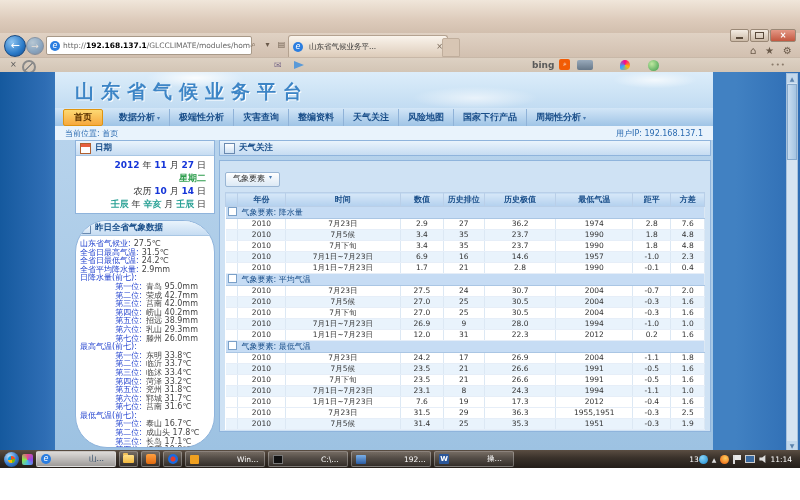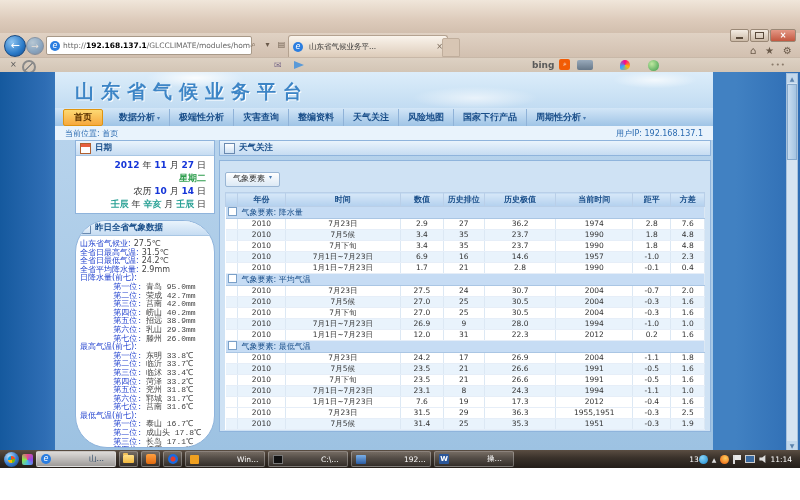--- a/index.html
+++ b/index.html
@@ -98,21 +98,21 @@
   .seg-num{color:#1535d8;font-weight:bold;}
   .seg-txt{color:#333;}
   .seg-wk{color:#2f9e4e;font-weight:bold;}
   .seg-gz{color:#27a094;font-weight:bold;}
   .weather-panel{margin-top:6px;height:226px;overflow:hidden;border-radius:32px;}
   .weather-body{padding:4px 4px 0 4px;font-size:8px;line-height:8.6px;}
   .stat-line{display:flex;white-space:nowrap;}
   .stat-line .lbl{color:#2343cf;}
   .stat-line .val{color:#444;margin-left:3px;}
   .sec-title{color:#2343cf;white-space:nowrap;}
-  .rank-line{display:flex;padding-left:30px;white-space:nowrap;font-family:Liberation Mono, monospace;}
+  .rank-line{display:flex;padding-left:30px;white-space:nowrap;}
   .rank-line .rank{color:#2343cf;width:32px;text-align:right;flex:none;}
   .rank-line .rval{color:#444;margin-left:4px;}
   
   .main{flex:1;margin-right:2px;min-width:0;}
   .main-body{margin-top:4px;border:1px solid #8fb4dc;background:#cfe2f4;padding:5px;height:272px;
     box-sizing:border-box;overflow:hidden;}
   .filter-btn{display:inline-flex;align-items:flex-start;gap:4px;height:13px;padding:0 7px;
     background:linear-gradient(#ffffff,#dce9f5);border:1px solid #9ab6d4;border-radius:2px;
     font-size:8px;color:#333;}
   table.wt{width:100%;border-collapse:collapse;background:#fff;margin-top:5px;table-layout:fixed;}
@@ -410,21 +410,21 @@
                 <col style="width: 7%;">
               </colgroup>
             <thead>
                 <tr>
                   <th></th>
                   <th>年份</th>
                   <th>时间</th>
                   <th>数值</th>
                   <th>历史排位</th>
                   <th>历史极值</th>
-                  <th>当前时间</th>
+                  <th>最低气温</th>
                   <th>距平</th>
                   <th>方差</th>
                 </tr>
               </thead>
             <tbody>
                 <tr class="group">
                   <td colspan="9"><span class="cb"></span><span>气象要素: 降水量</span></td>
                 </tr>
                 <tr>
                   <td></td>

